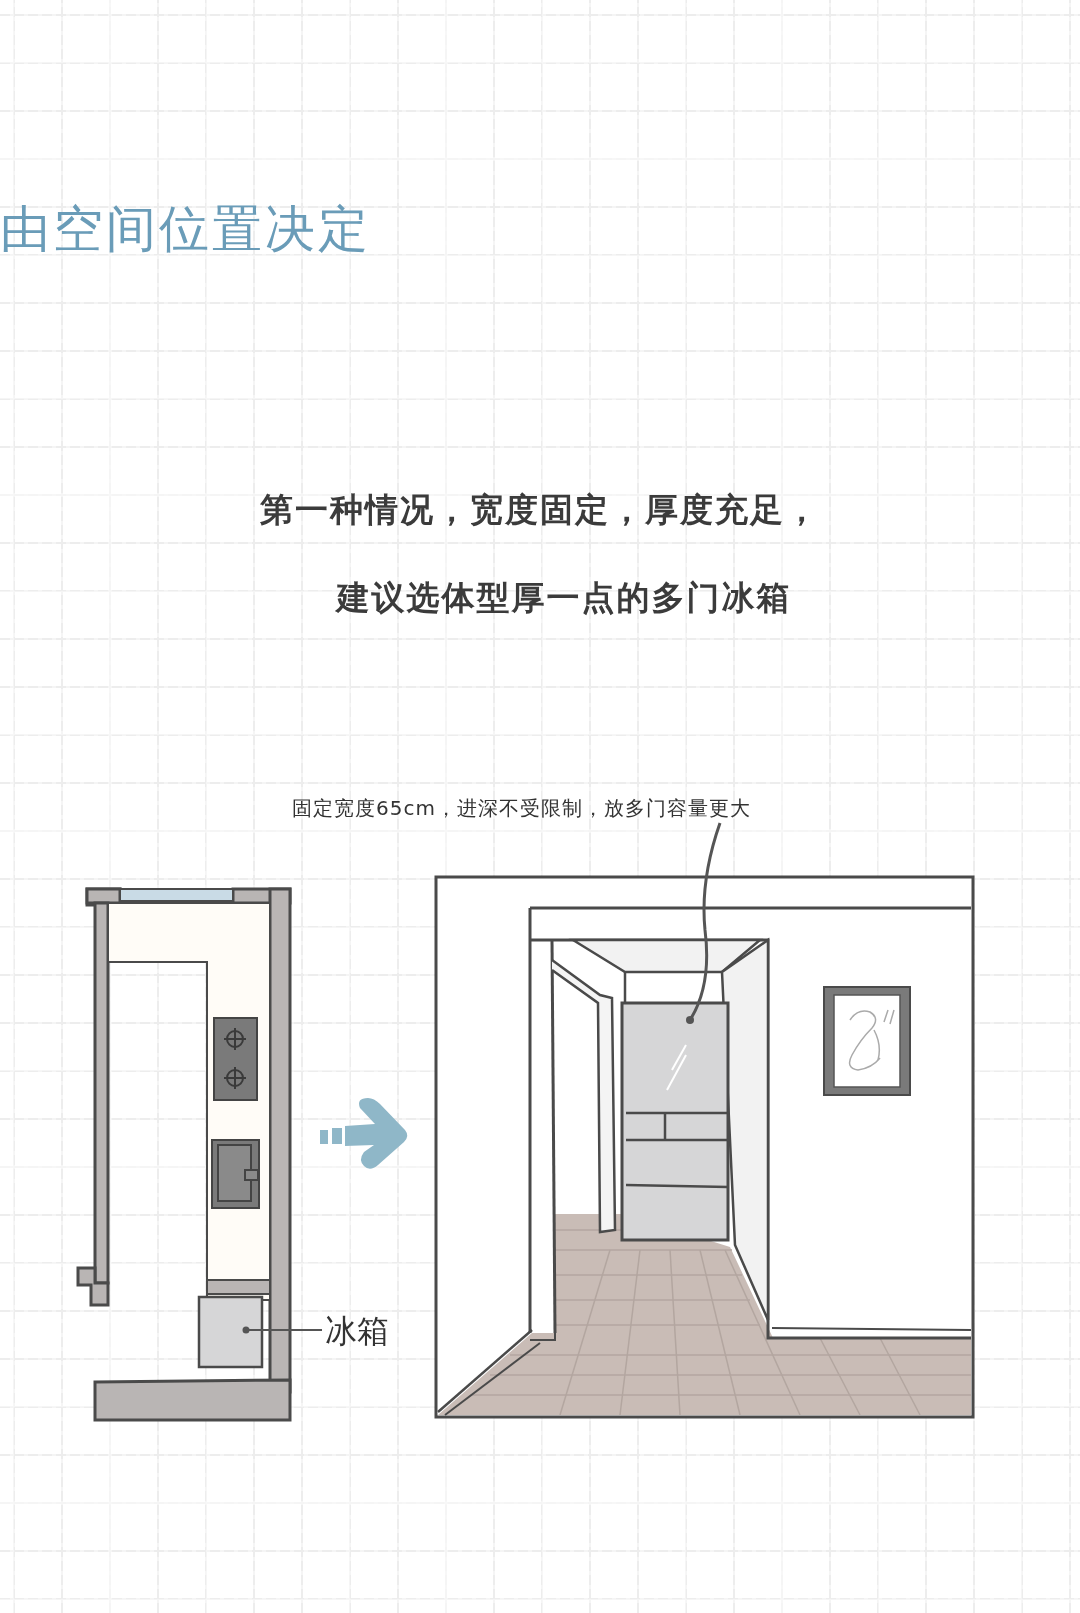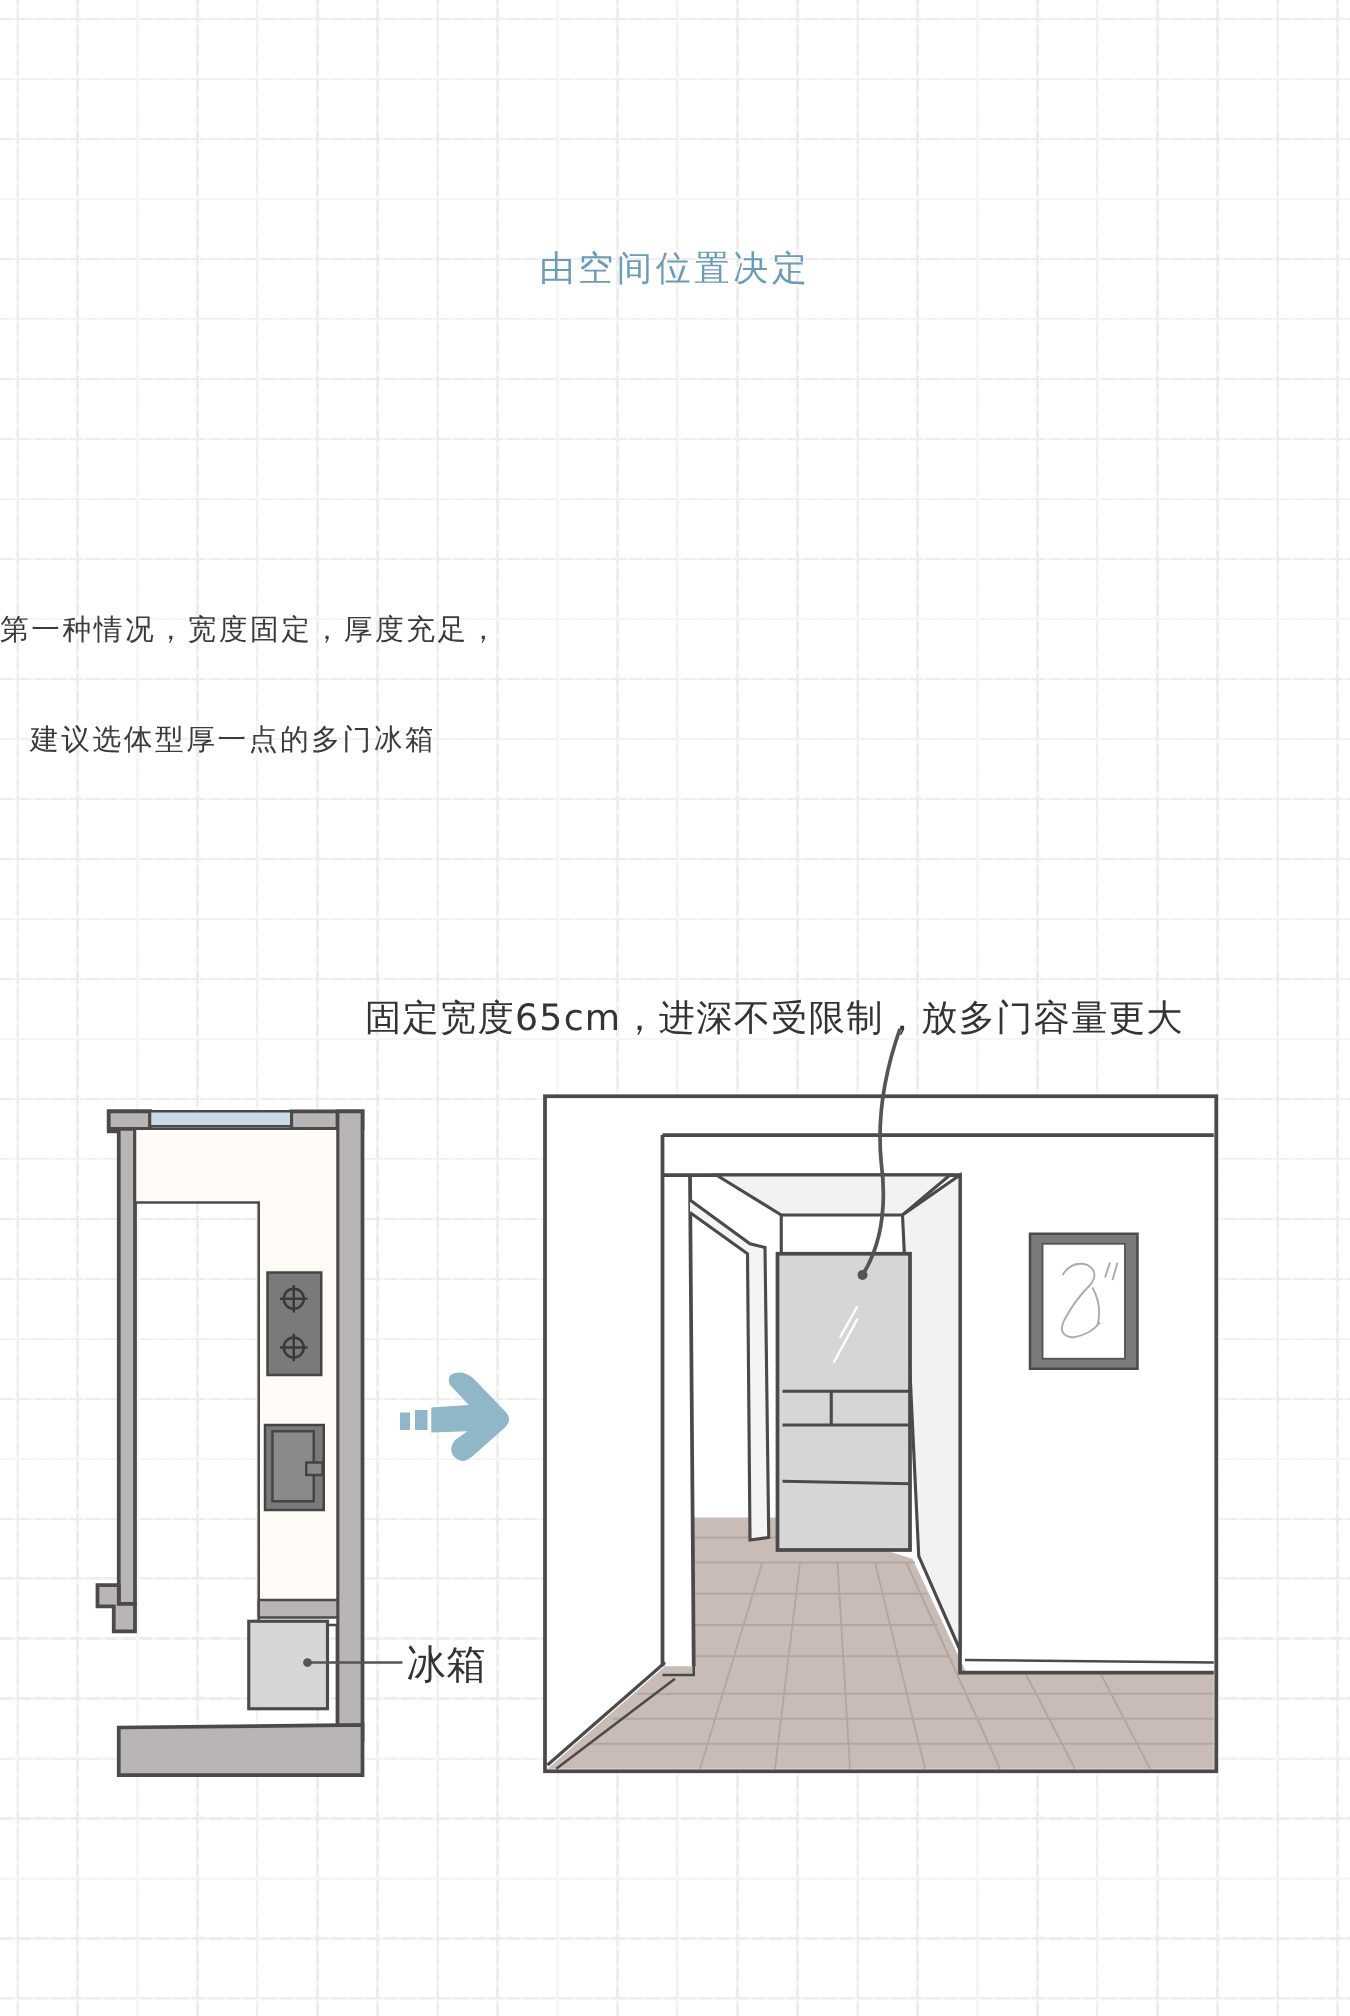--- a/index.html
+++ b/index.html
@@ -14,32 +14,32 @@
     
     .dash-mask {
       position:absolute; inset:0; pointer-events:none;
       background-image:
         repeating-linear-gradient(0deg, rgba(255,255,255,0) 0 10px, rgba(255,255,255,0.85) 10px 14px),
         repeating-linear-gradient(90deg, rgba(255,255,255,0) 0 10px, rgba(255,255,255,0.85) 10px 14px);
       mix-blend-mode:lighten;
       opacity:0.55;
     }
     .title {
-      position:absolute; left:0; width:1080px; top:196px; text-align:center;
-      font-size:28px; letter-spacing:3px; color:#6a9cb8; font-weight:normal;
+      position:absolute; left:0; width:1080px; top:196px; 
+      font-size:50px; letter-spacing:3px; color:#6a9cb8; font-weight:normal;
     }
     .subtitle {
-      position:absolute; left:0; width:1080px; 
-      font-size:23px; color:#3b3b3b; letter-spacing:2px;
+      position:absolute; left:0; width:1080px; text-align:center;
+      font-size:33px; color:#3b3b3b; letter-spacing:2px;font-weight:bold;
     }
     .sub1 { top:488px; }
     .sub2 { top:576px;padding-left:24px; }
     .callout {
       position:absolute; left:292px; top:795px;
-      font-size:29px; color:#333; letter-spacing:1px; white-space:nowrap;
+      font-size:20px; color:#333; letter-spacing:1px; white-space:nowrap;
     }
     .fridge-label {
       position:absolute; left:325px; top:1310px; font-size:32px; color:#333;
     }
     svg { position:absolute; left:0; top:0; }
   </style>
 </head>
 <body>
 
 <div class="dash-mask"></div>

